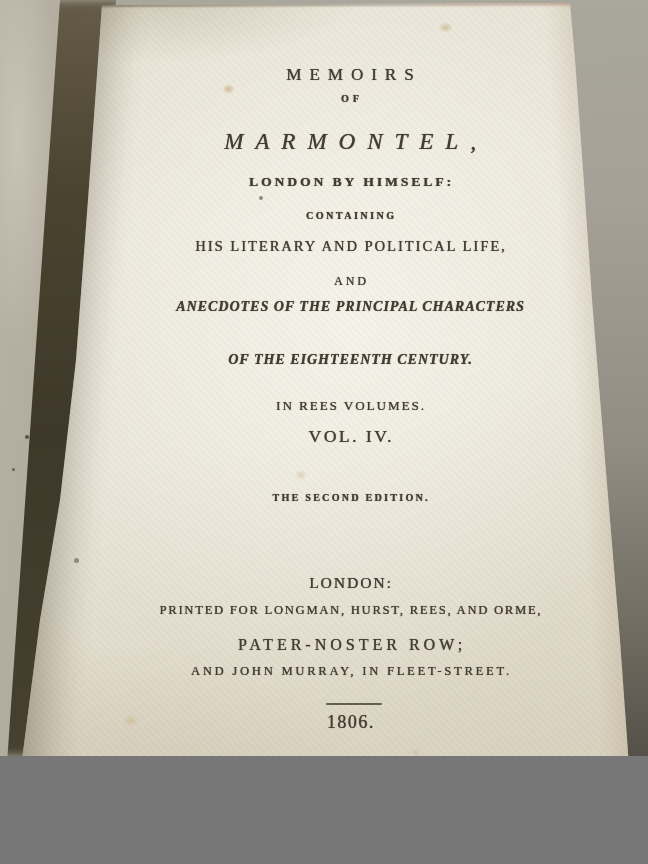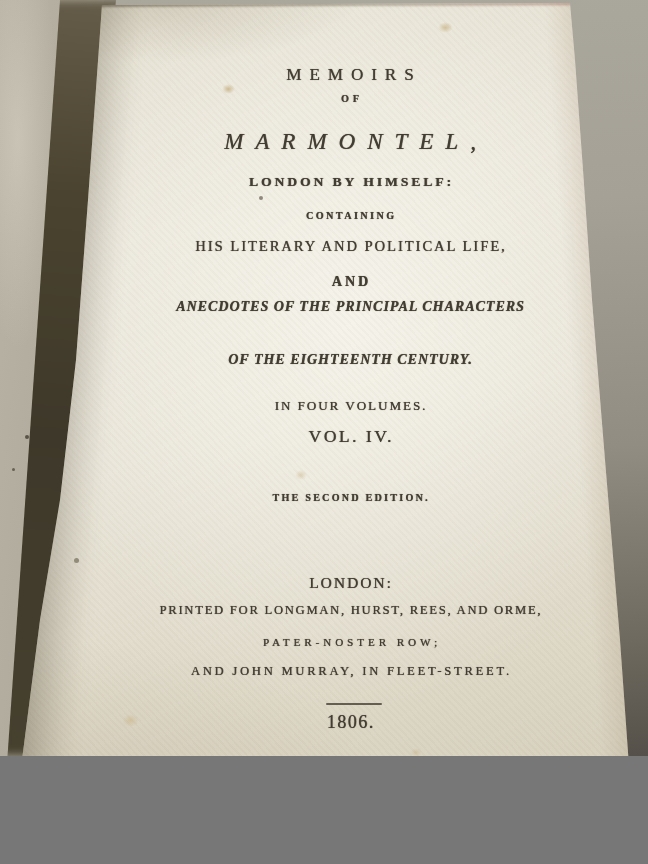--- a/index.html
+++ b/index.html
@@ -63,29 +63,29 @@
     text-align:center;line-height:1;white-space:nowrap;
     color:#423d33;
     text-shadow:0 0 1px rgba(70,60,45,.65), 0.4px 0.4px 0.4px rgba(60,50,40,.5);
   }
   .l-memoirs   {top:66px; font-size:17px; letter-spacing:8px;  text-indent:8px;}
   .l-of        {top:94px;font-size:10px; letter-spacing:4px;  text-indent:4px; font-weight:bold;}
   .l-author    {top:130px;font-size:23px; letter-spacing:12px; text-indent:12px;font-style:italic;}
   .l-byline    {top:175px;font-size:13.5px;letter-spacing:3px; text-indent:3px; font-weight:bold;}
   .l-containing{top:211px;font-size:10px; letter-spacing:2.5px;text-indent:2.5px;font-weight:bold;}
   .l-life      {top:239px;font-size:14.5px;letter-spacing:2px; text-indent:2px;}
-  .l-and       {top:275px;font-size:14px; letter-spacing:3px;  text-indent:3px; font-weight:bold;}
+  .l-and       {top:275px;font-size:12px; letter-spacing:3px;  text-indent:3px; font-weight:normal;}
   .l-anec1     {top:300px;font-size:14px; letter-spacing:1px;  text-indent:1px; font-style:italic;font-weight:bold;}
   .l-anec2     {top:321px;font-size:14px; letter-spacing:1px;  text-indent:1px; font-style:italic;font-weight:bold;margin-top:32px;}
   .l-volumes   {top:399px;font-size:13px; letter-spacing:2px;  text-indent:2px;}
   .l-volnum    {top:428px;font-size:17.5px;letter-spacing:2.5px;text-indent:2.5px;}
   .l-edition   {top:493px;font-size:10px; letter-spacing:2.3px;text-indent:2.3px;font-weight:bold;}
   .l-city      {top:575px;font-size:15.5px;letter-spacing:2px; text-indent:2px;}
   .l-imprint1  {top:604px;font-size:12.5px;letter-spacing:1.8px;text-indent:1.8px;}
-  .l-imprint2  {top:637px;font-size:11px; letter-spacing:4px;  text-indent:4px;}
+  .l-imprint2  {top:637px;font-size:16px; letter-spacing:4px;  text-indent:4px;}
   .l-imprint3  {top:665px;font-size:12.5px;letter-spacing:2.8px;text-indent:2.8px;}
   .l-year      {top:713px;font-size:18px; letter-spacing:1.5px;text-indent:1.5px;}
   .imprint-rule{
     position:absolute;left:326px;top:703px;width:56px;height:2px;
     background:rgba(70,64,52,.8);border-radius:1px;filter:blur(.4px);
   }
 </style>
 </head>
 <body>
 
@@ -118,21 +118,21 @@
     <div class="text-block">
       <div class="line l-memoirs">MEMOIRS</div>
       <div class="line l-of">OF</div>
       <div class="line l-author">MARMONTEL,</div>
       <div class="line l-byline">LONDON BY HIMSELF:</div>
       <div class="line l-containing">CONTAINING</div>
       <div class="line l-life">HIS LITERARY AND POLITICAL LIFE,</div>
       <div class="line l-and">AND</div>
       <div class="line l-anec1">ANECDOTES OF THE PRINCIPAL CHARACTERS</div>
       <div class="line l-anec2">OF THE EIGHTEENTH CENTURY.</div>
-      <div class="line l-volumes">IN FOUR VOLUMES.</div>
+      <div class="line l-volumes">IN REES VOLUMES.</div>
       <div class="line l-volnum">VOL. IV.</div>
       <div class="line l-edition">THE SECOND EDITION.</div>
       <div class="line l-city">LONDON:</div>
       <div class="line l-imprint1">PRINTED FOR LONGMAN, HURST, REES, AND ORME,</div>
       <div class="line l-imprint2">PATER-NOSTER ROW;</div>
       <div class="line l-imprint3">AND JOHN MURRAY, IN FLEET-STREET.</div>
       <div class="imprint-rule"></div>
       <div class="line l-year">1806.</div>
     </div>
   </div>

